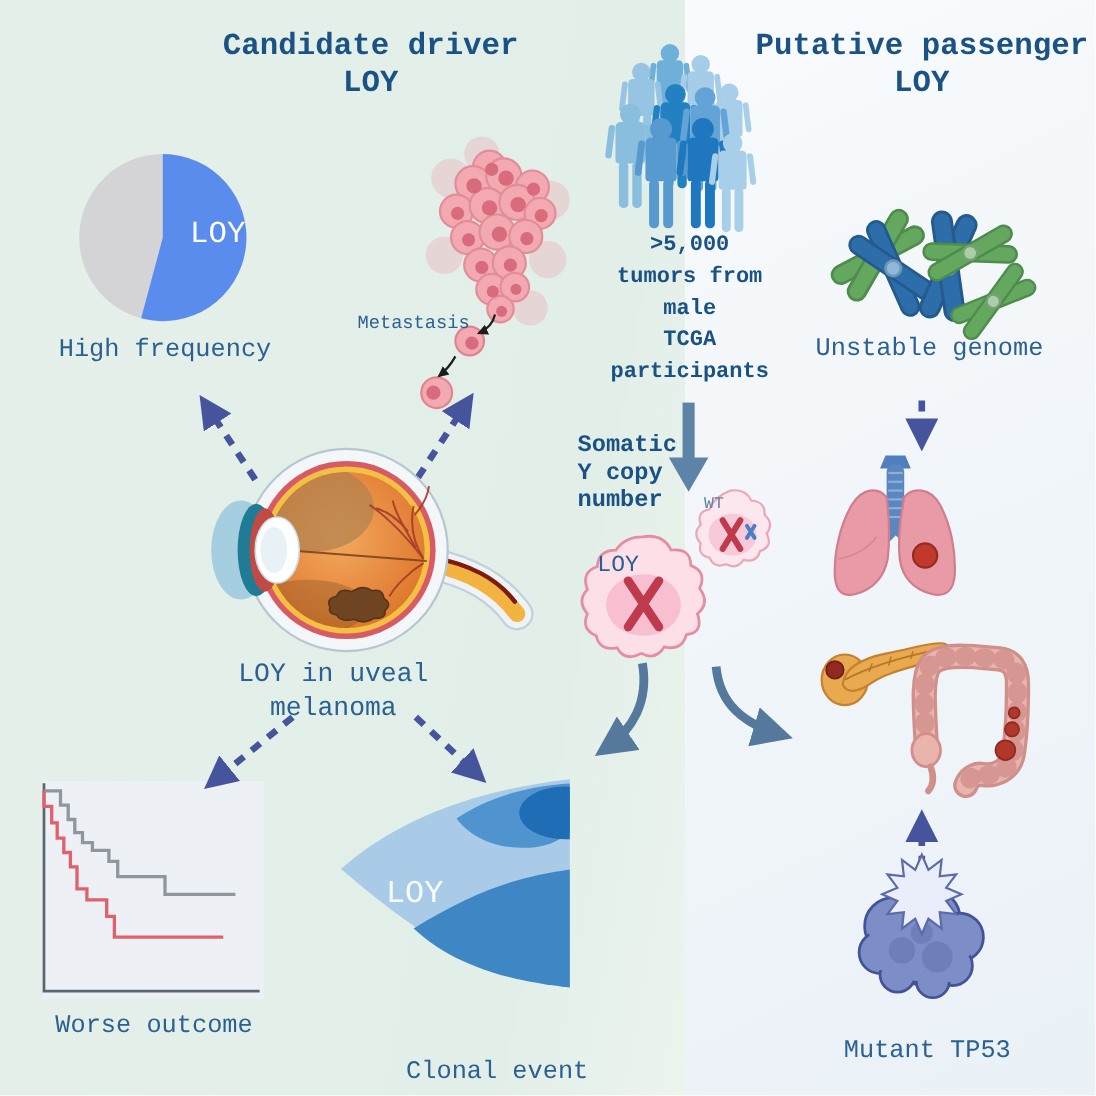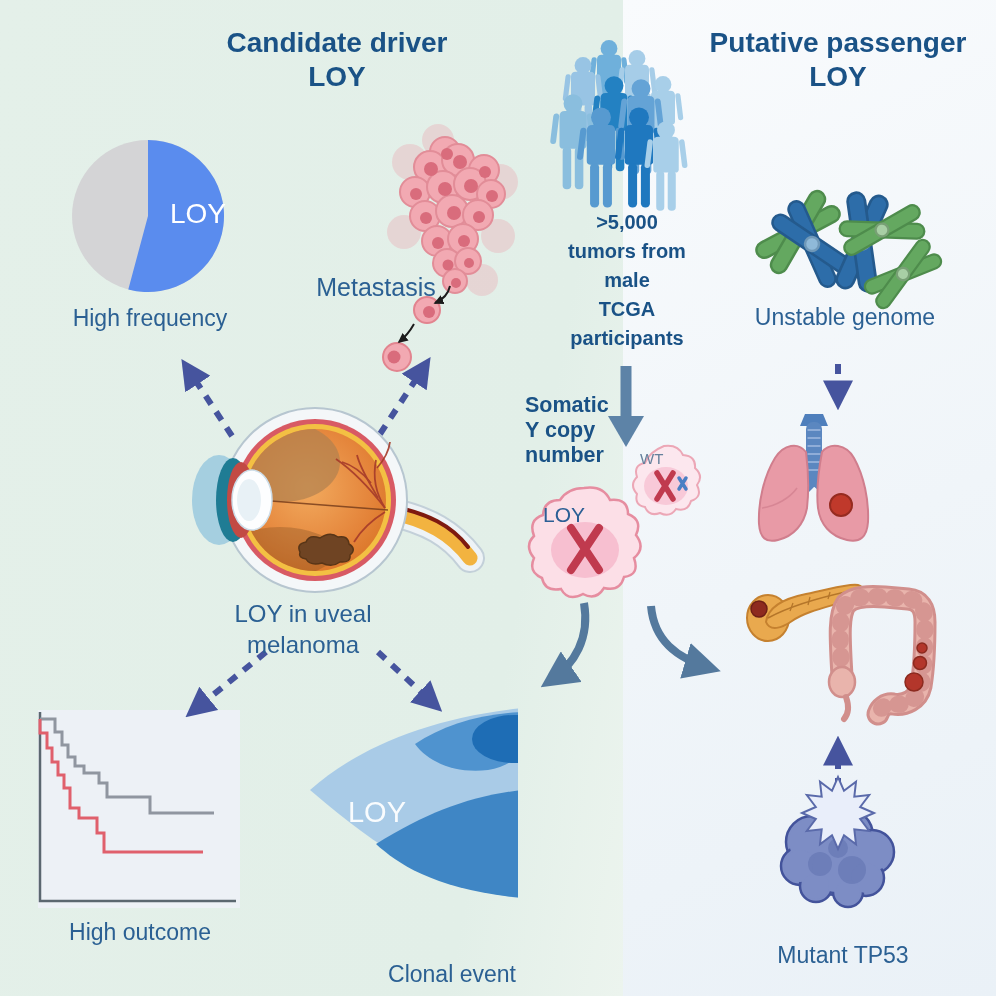--- a/index.html
+++ b/index.html
@@ -1,16 +1,16 @@
 <!DOCTYPE html>
 <html><head>
 <meta charset="utf-8">
 <style>
   html,body{margin:0;padding:0;background:#fff;}
-  #canvas{position:relative;width:996px;height:996px;overflow:hidden;font-family:Liberation Sans, sans-serif;}
+  #canvas{position:relative;width:996px;height:996px;overflow:hidden;font-family:Liberation Mono, monospace;}
   .bg-left{position:absolute;left:0;top:0;width:623px;height:996px;
     background:linear-gradient(100deg,#e4f0e9 0%,#e2efe8 78%,#ecf4ee 100%);}
   .bg-right{position:absolute;left:623px;top:0;width:373px;height:996px;
     background:linear-gradient(155deg,#f9fbfd 0%,#f0f5f9 55%,#eaf1f7 100%);}
   svg.art{position:absolute;left:0;top:0;}
   .lbl{position:absolute;color:#2b6093;text-align:center;white-space:pre-line;line-height:1.22;}
   .title{color:#1a5286;font-weight:bold;font-size:28px;line-height:34px;}
   .boldtxt{color:#1a5286;font-weight:bold;}
   .white{color:#ffffff;}
 </style>
@@ -299,38 +299,38 @@
   </svg>
 
   <div class="lbl title" style="left:165px;top:26px;width:344px;">Candidate driver
 LOY</div>
   <div class="lbl title" style="left:666px;top:26px;width:344px;">Putative passenger
 LOY</div>
 
   <div class="lbl white" style="left:158px;top:197px;width:80px;font-size:28px;">LOY</div>
   <div class="lbl" style="left:40px;top:304px;width:220px;font-size:23px;">High frequency</div>
 
-  <div class="lbl" style="left:306px;top:272px;width:140px;font-size:25px;">Metastasis</div>
+  <div class="lbl" style="left:306px;top:285px;width:140px;font-size:17px;">Metastasis</div>
 
   <div class="lbl boldtxt" style="left:537px;top:208px;width:180px;font-size:20px;line-height:29px;">&gt;5,000
 tumors from
 male
 TCGA
 participants</div>
   <div class="lbl boldtxt" style="left:525px;top:393px;width:120px;font-size:21.5px;line-height:25px;text-align:left;">Somatic
 Y copy
 number</div>
 
   <div class="lbl" style="left:735px;top:303px;width:220px;font-size:23px;">Unstable genome</div>
 
   <div class="lbl" style="left:640px;top:450px;width:44px;font-size:15px;color:#64809c;text-align:left;">WT</div>
   <div class="lbl" style="left:543px;top:502px;width:64px;font-size:21px;color:#2b5f95;text-align:left;">LOY</div>
 
   <div class="lbl" style="left:193px;top:598px;width:220px;font-size:24px;line-height:31px;">LOY in uveal
 melanoma</div>
 
-  <div class="lbl" style="left:40px;top:918px;width:200px;font-size:23px;">High outcome</div>
+  <div class="lbl" style="left:40px;top:918px;width:200px;font-size:23px;">Worse outcome</div>
 
   <div class="lbl" style="left:338px;top:795px;width:78px;font-size:29px;color:rgba(255,255,255,0.93);">LOY</div>
   <div class="lbl" style="left:352px;top:960px;width:200px;font-size:23px;">Clonal event</div>
 
   <div class="lbl" style="left:743px;top:913px;width:200px;font-size:23px;margin-top:28px;">Mutant TP53</div>
 </div>
 
 </body></html>

